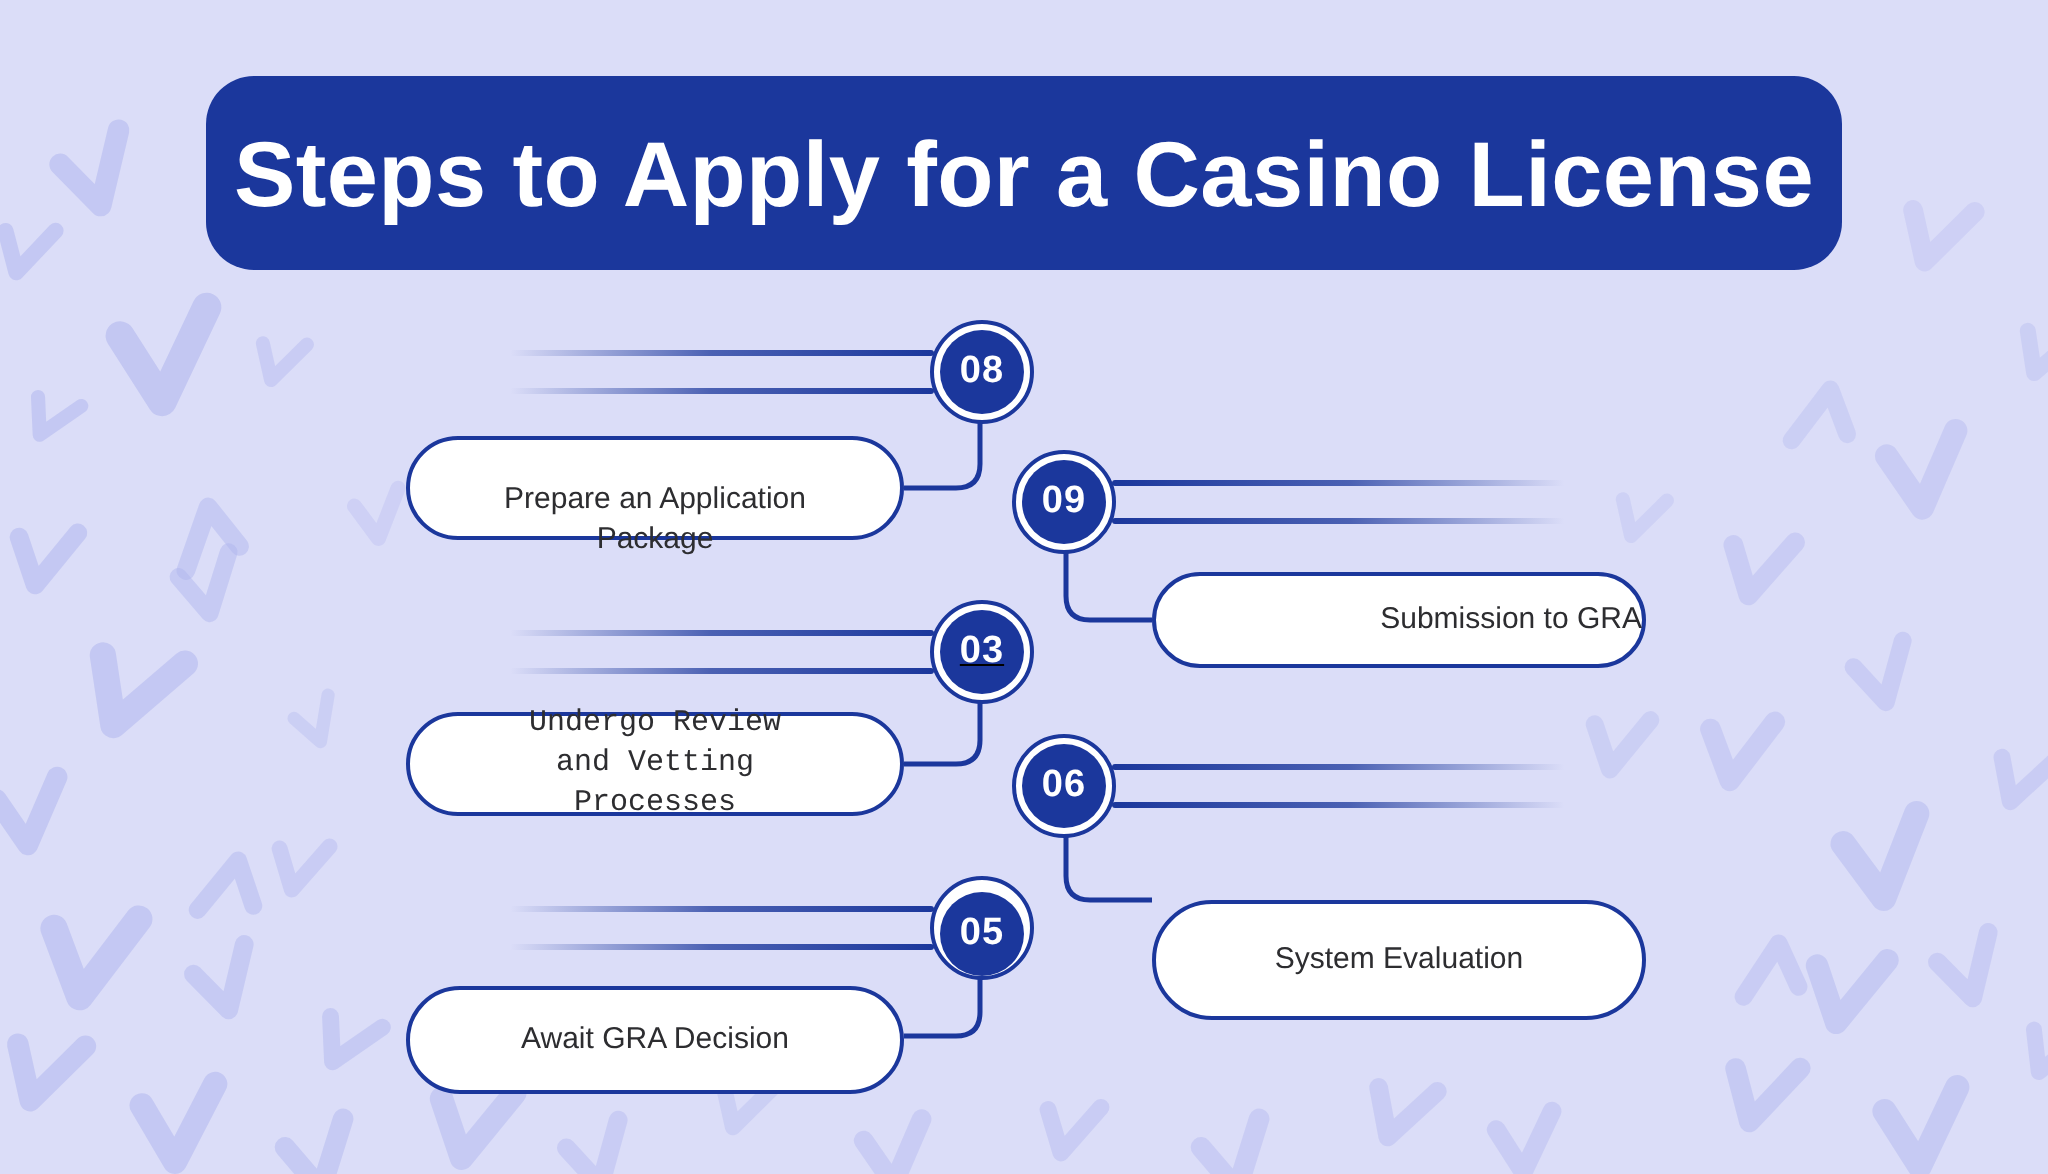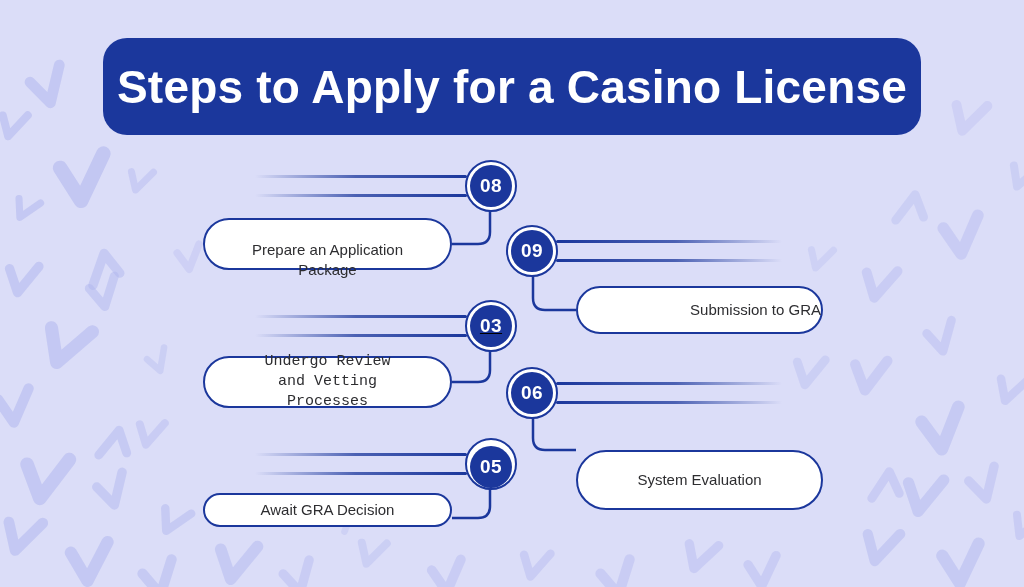--- a/index.html
+++ b/index.html
@@ -164,17 +164,17 @@
         <div class="num">06</div>
       </div>
       <div class="pill" style="left: 576px; top: 426px; width: 247px; height: 60px; margin-top: 24px;">
         <span class="pill-label">System Evaluation</span>
       </div>
       <div class="speed-line left" style="top: 453px; left: 244px; width: 223px;"></div>
       <div class="speed-line left" style="top: 472px; left: 244px; width: 223px;"></div>
       <div class="step-circle" style="left: 465px; top: 438px; align-items: flex-end;">
         <div class="num">05</div>
       </div>
-      <div class="pill" style="left: 203px; top: 493px; width: 249px; height: 34px;">
+      <div class="pill" style="left: 203px; top: 493px; width: 249px; height: 54px;">
         <span class="pill-label">Await GRA Decision</span>
       </div>
     </div>
 </div>
 
 </body></html>

